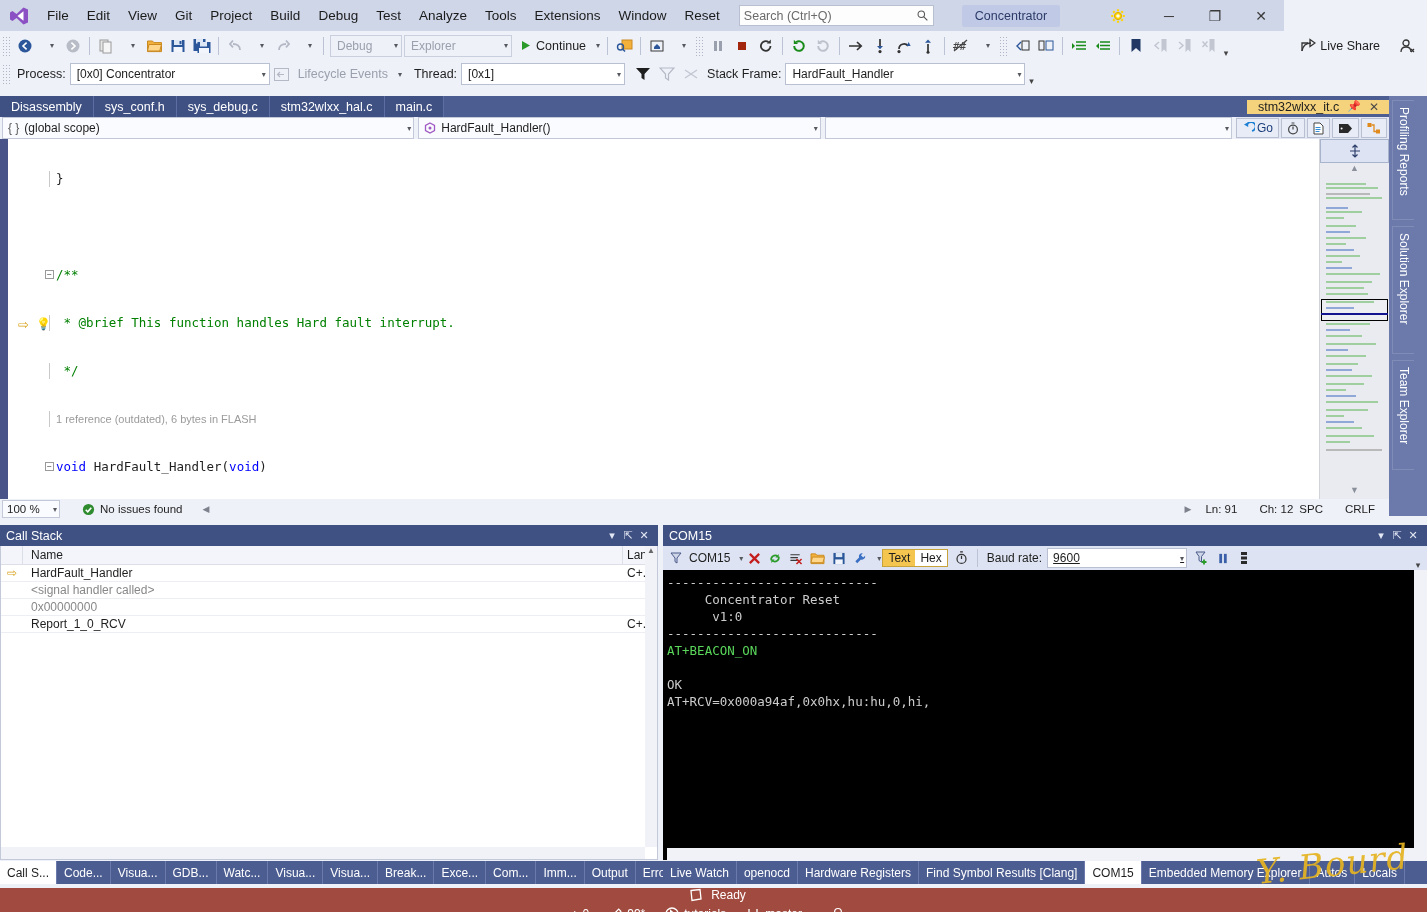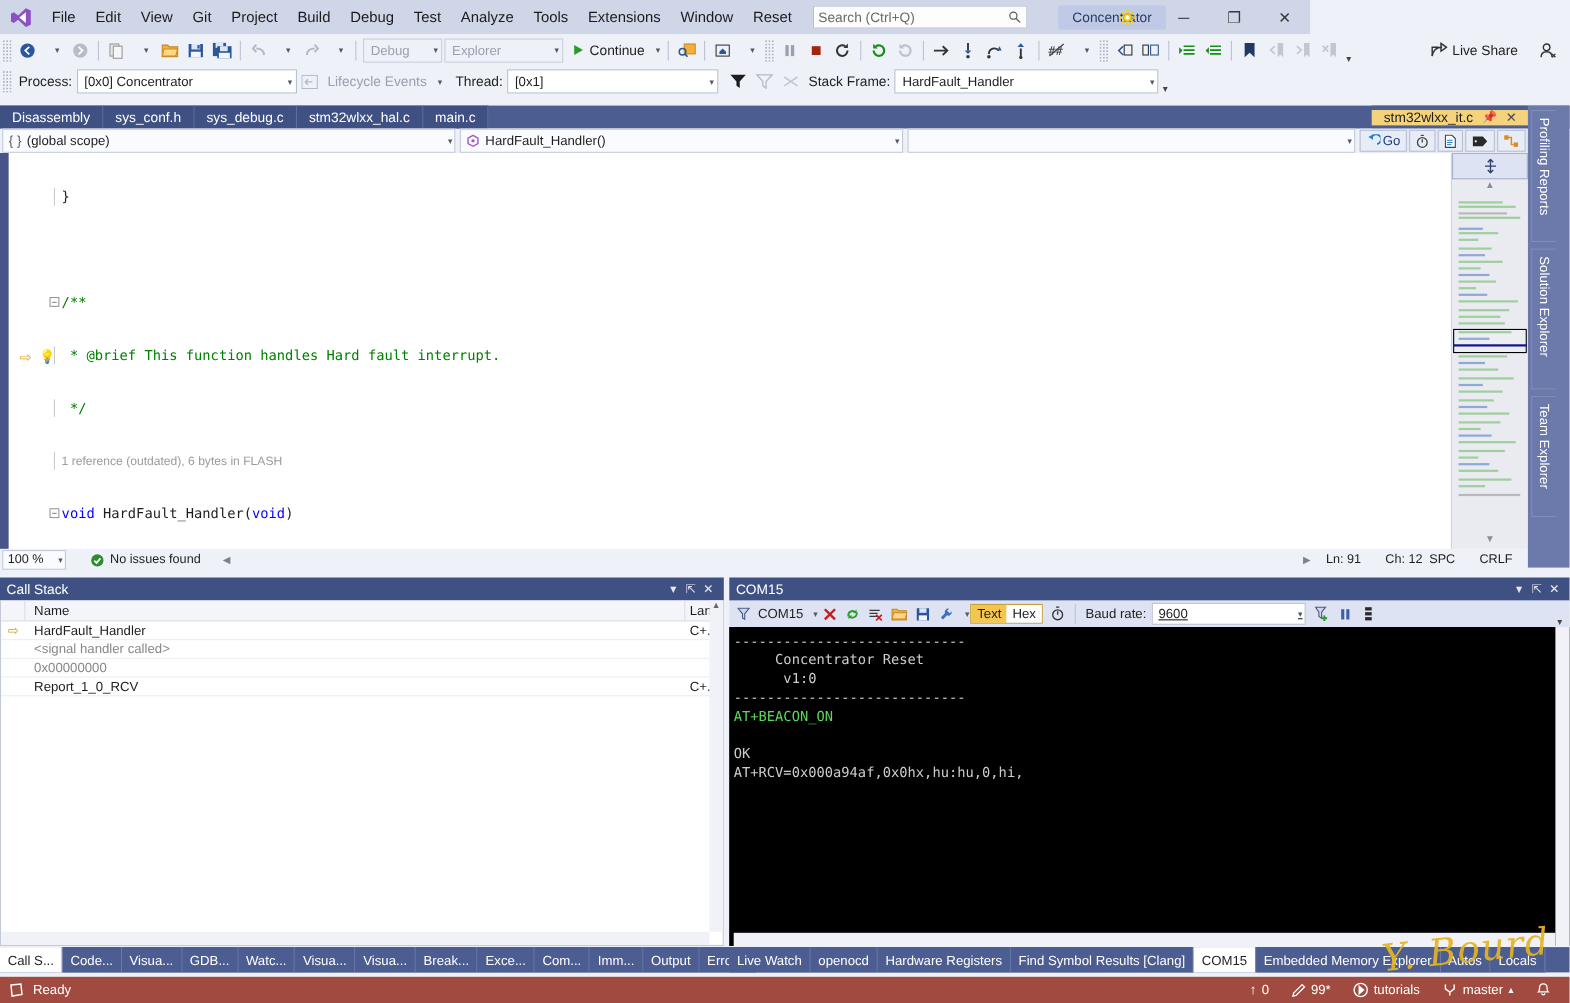--- a/index.html
+++ b/index.html
@@ -8,21 +8,21 @@
     overflow: hidden;
     font-family: "Liberation Sans", sans-serif;
     font-size: 12px;
     background: #eef1f8;
     color: #1e1e1e;
   }
   #app { position: relative; width: 1427px; height: 912px; }
 
   
   .titlebar {
-    position: absolute; top: 0; left: 0; width: 1191px; height: 31px;
+    position: absolute; top: 0; left: 0; width: 1284px; height: 31px;
     background: #cfd6e8;
     display: flex; align-items: center;
   }
   .vs-logo { width: 38px; height: 31px; display:flex; align-items:center; justify-content:center; }
   .menu { display: flex; align-items: center; height: 31px; }
   .menu-item {
     padding: 0 9px; height: 31px; line-height: 31px;
     font-size: 13.5px; color: #1b1b1b; cursor: default; white-space: nowrap;
   }
   .search-box {
@@ -241,20 +241,21 @@
     color: #ffffff; font-size: 12px; background: #4c5d91;
     border-right: 1px solid #6b7aab; white-space: nowrap;
   }
   .btab.active { background: #ffffff; color: #1e1e1e; }
 
   
   .statusbar {
     position: absolute; left: 0; top: 888px; width: 1427px; height: 24px;
     background: #a14b40; color: #fff; display: flex; align-items: center;
     font-size: 12px;
+    flex-direction: column;
   }
   .sb-left { display: flex; align-items: center; padding-left: 8px; gap: 8px; flex: 1; }
   .sb-right { display: flex; align-items: center; gap: 6px; padding-right: 10px; }
   .sb-item { display: flex; align-items: center; gap: 5px; padding: 0 7px; height: 24px; }
 
   
   .wm {
     position: absolute; right: 18px; bottom: 28px;
     font-family: "DejaVu Serif", serif; font-style: italic;
     font-size: 34px; color: #e6b422; opacity: .92;
@@ -568,21 +569,21 @@
     </div>
     <div class="tb-btn">
       <svg width="15" height="13" viewBox="0 0 15 13">
           <rect x="0.5" y="0.5" width="14" height="12" fill="none" stroke="#b4b9c5"></rect>
           <path d="M10 6.5 H4 M6 4 L3.5 6.5 L6 9" fill="none" stroke="#b4b9c5" stroke-width="1.2"></path>
         </svg>
     </div>
     <span class="tb-text dim">Lifecycle Events</span>
     <span class="caret" style="padding-right:8px;">▾</span>
     <span class="tb-text">Thread:</span>
-    <div class="combo" style="width:192px;">
+    <div class="combo" style="width:164px;">
       <span class="cval">[0x1]</span>
       <span class="caret">▾</span>
     </div>
     <div class="tb-btn" style="margin-left:6px;">
       <svg width="16" height="14" viewBox="0 0 16 14">
           <path d="M1 1h14l-5.5 6v6l-3-2V7z" fill="#1e1e1e"></path>
         </svg>
     </div>
     <div class="tb-btn">
       <svg width="16" height="14" viewBox="0 0 16 14">

